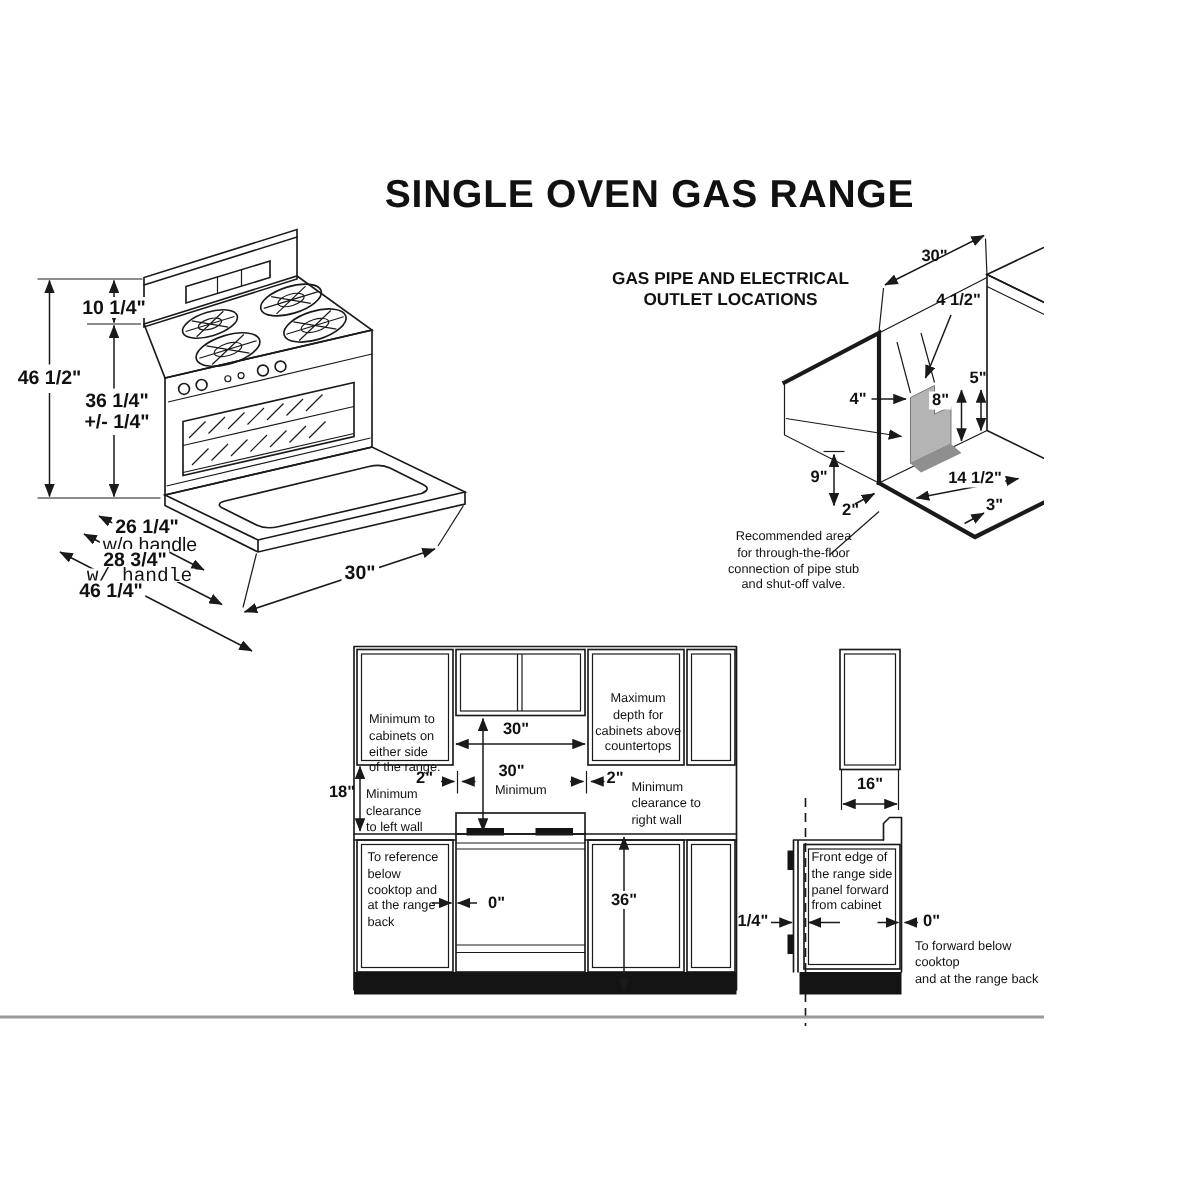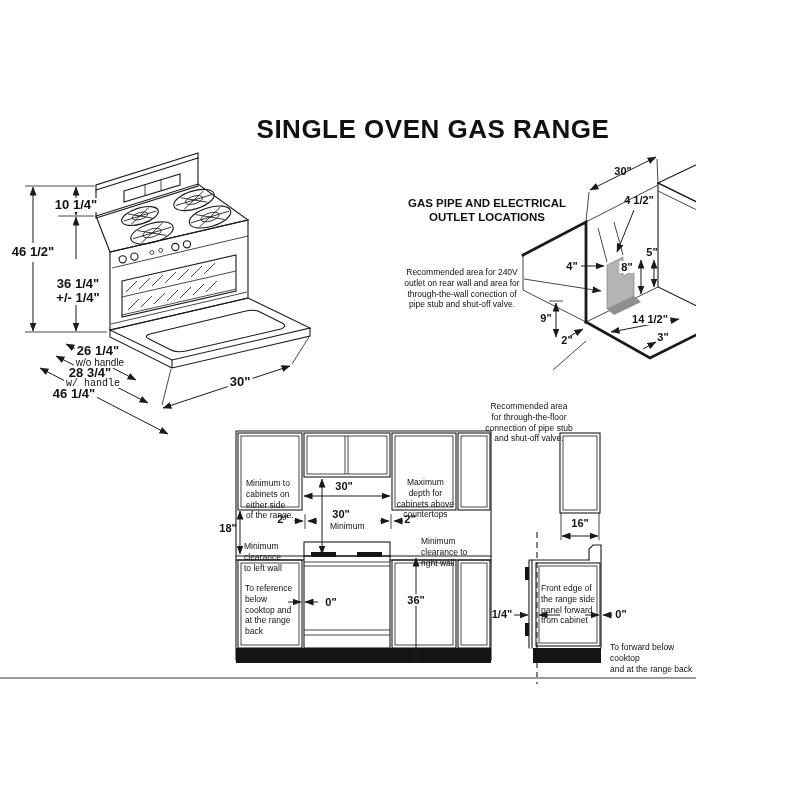--- a/index.html
+++ b/index.html
@@ -1,28 +1,28 @@
 <!DOCTYPE html>
 <html><head>
 <meta charset="utf-8">
 <style>
   html,body{margin:0;padding:0;background:#fff;}
   #page{position:relative;width:696px;height:800px;background:#fff;overflow:hidden;
         font-family:"Liberation Sans", sans-serif;color:#111;}
   .abs{position:absolute;}
   .ctr{transform:translateX(-50%);text-align:center;}
-  .pre{white-space:pre-line;margin-top:17px;}
+  .pre{white-space:pre-line;}
   .ttl{font-size:26px;font-weight:bold;letter-spacing:.5px;white-space:nowrap;}
   .hdg{font-size:11.5px;font-weight:bold;line-height:13.5px;}
   .d13{font-size:13px;font-weight:bold;line-height:14px;background:#fff;padding:0 2px;white-space:nowrap;}
   .d13m{font-size:13px;font-weight:bold;line-height:14px;white-space:pre-line;background:#fff;padding:0 2px;}
   .d11{font-size:11px;font-weight:bold;line-height:12px;white-space:nowrap;}
   .bgw{background:#fff;padding:0 2px;}
   .n{font-size:8.5px;line-height:10.8px;}
-  .n8{font-size:10px;line-height:9px;background:#fff;padding:0 2px;white-space:nowrap;text-align:center;}
+  .n8{font-size:13px;line-height:9px;background:#fff;padding:0 2px;white-space:nowrap;text-align:center;}
   .nl{text-align:left;}
   .nr{text-align:center;}
   .cap{font-size:15.5px;color:#3f3f3f;letter-spacing:.2px;white-space:nowrap;}
   svg{position:absolute;left:0;top:0;}
   .ln{stroke:#1a1a1a;stroke-width:1.1;fill:none;stroke-linecap:round;}
   .thn{stroke:#1a1a1a;stroke-width:.8;fill:none;}
   .thk{stroke:#1a1a1a;stroke-width:2.8;fill:none;stroke-linecap:square;}
   .dim{stroke:#1a1a1a;stroke-width:1;fill:none;}
   .dsh{stroke:#1a1a1a;stroke-width:1.1;fill:none;stroke-dasharray:6 4;}
   .blk{fill:#141414;stroke:none;}
@@ -236,39 +236,35 @@
 +/- 1/4"</div>
 <div class="abs ctr d13" style="left:98px;top:344px;">26 1/4"</div>
 <div class="abs ctr n8" style="left:100px;top:358px;">w/o handle</div>
 <div class="abs ctr d13" style="left:90px;top:366px;">28 3/4"</div>
 <div class="abs ctr n8" style="left:93px;top:379px;font-family:Liberation Mono, monospace;">w/ handle</div>
 <div class="abs ctr d13" style="left:74px;top:387px;">46 1/4"</div>
 <div class="abs ctr d13" style="left:240px;top:375px;">30"</div>
 
 <div class="abs ctr hdg pre" style="left:487px;top:180px;">GAS PIPE AND ELECTRICAL
 OUTLET LOCATIONS</div>
-<div class="abs ctr n pre" style="left:462px;top:250px;">Recommended area for 240V
-outlet on rear wall and area for
-through-the-wall conection of
-pipe stub and shut-off valve.</div>
-<div class="abs ctr n pre" style="left:529px;top:384px;">Recommended area
+<div class="abs ctr n pre" style="left:529px;top:352px;">Recommended area
 for through-the-floor
 connection of pipe stub
 and shut-off valve.</div>
 <div class="abs ctr d11" style="left:623px;top:165px;">30"</div>
 <div class="abs ctr d11" style="left:639px;top:194px;">4 1/2"</div>
 <div class="abs ctr d11" style="left:652px;top:246px;">5"</div>
 <div class="abs ctr d11" style="left:572px;top:260px;">4"</div>
 <div class="abs ctr d11 bgw" style="left:627px;top:261px;">8"</div>
 <div class="abs ctr d11" style="left:546px;top:312px;">9"</div>
 <div class="abs ctr d11" style="left:567px;top:334px;">2"</div>
 <div class="abs ctr d11 bgw" style="left:650px;top:313px;">14 1/2"</div>
 <div class="abs ctr d11" style="left:663px;top:331px;">3"</div>
 
-<div class="abs n nl pre" style="left:246px;top:461px;">Minimum to
+<div class="abs n nl pre" style="left:246px;top:474px;">Minimum to
 cabinets on
 either side
 of the range.</div>
 <div class="abs ctr d11 bgw" style="left:344px;top:480px;">30"</div>
 <div class="abs ctr d11" style="left:341px;top:508px;">30"</div>
 <div class="abs n nl" style="left:330px;top:521px;">Minimum</div>
 <div class="abs ctr d11" style="left:283px;top:513px;">2"</div>
 <div class="abs n nl pre" style="left:244px;top:524px;">Minimum
 clearance
 to left wall</div>

